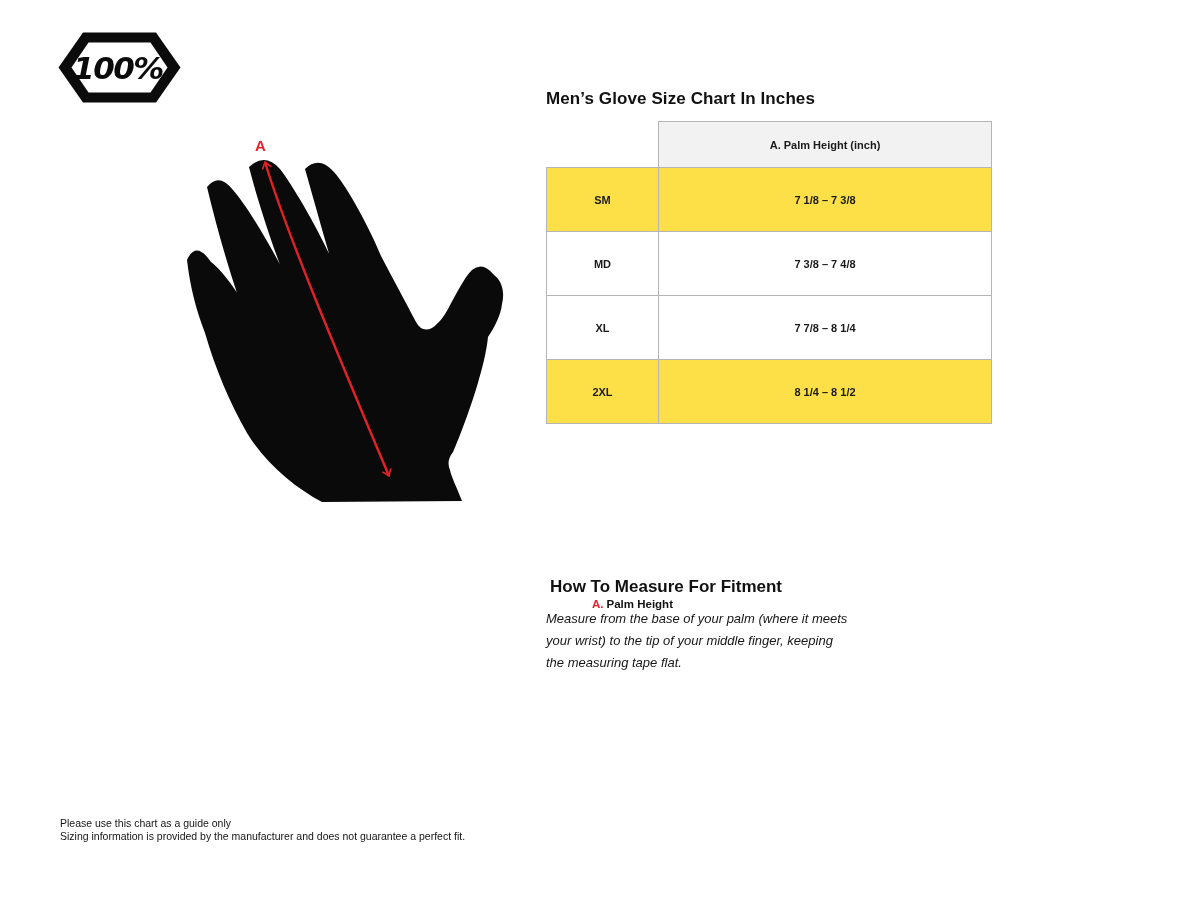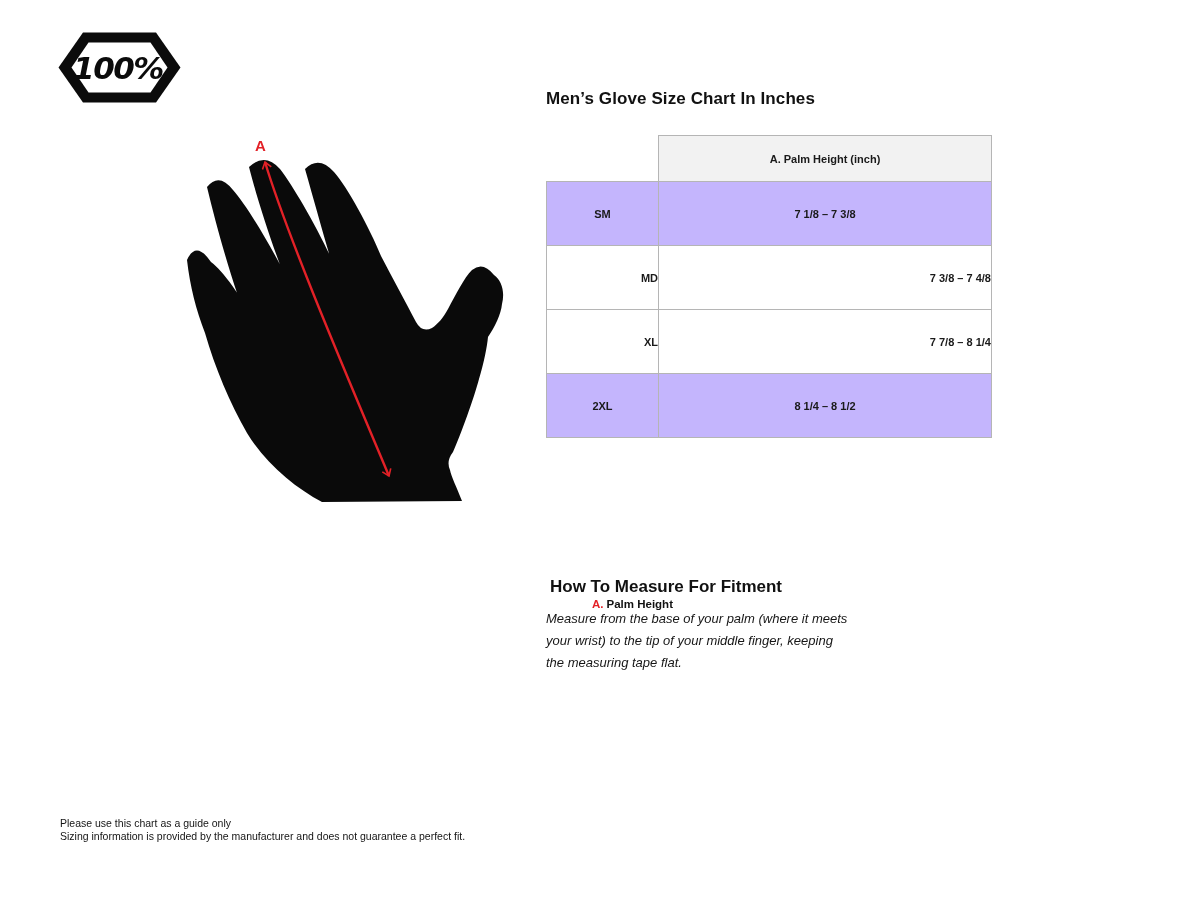--- a/index.html
+++ b/index.html
@@ -24,41 +24,41 @@
     left: 546px; top: 89px;
     margin: 0;
     font-size: 17px; font-weight: bold;
     letter-spacing: 0.1px;
     color: #111;
     white-space: nowrap;
   }
 
   
   .size-table {
-    left: 546px; top: 135px;
+    left: 546px; top: 121px;
     border-collapse: collapse;
     table-layout: fixed;
   }
   .size-table col.c1 { width: 112px; }
   .size-table col.c2 { width: 333px; }
   .size-table td {
     border: 1px solid #b5b5b5;
     text-align: center;
     vertical-align: middle;
     font-size: 11px;
     font-weight: bold;
     color: #1a1a1a;
     padding: 0;
   }
   .size-table tr.head-row { height: 46px; }
   .size-table tr.data-row { height: 64px; }
   .size-table td.blank { border: none; background: transparent; }
   .size-table td.head { background: #f2f2f2; }
-  .size-table tr.alt td { background: #c4b5fd; }
-  .size-table tr.plain td { background: #ffffff; text-align: right; }
+  .size-table tr.alt td { background: #fde047; }
+  .size-table tr.plain td { background: #ffffff; }
 
   
   .measure-title {
     left: 546px; top: 573px;
     margin: 4px;
     font-size: 17px; font-weight: bold;
     color: #111;
     white-space: nowrap;
   }
   .measure-label {

